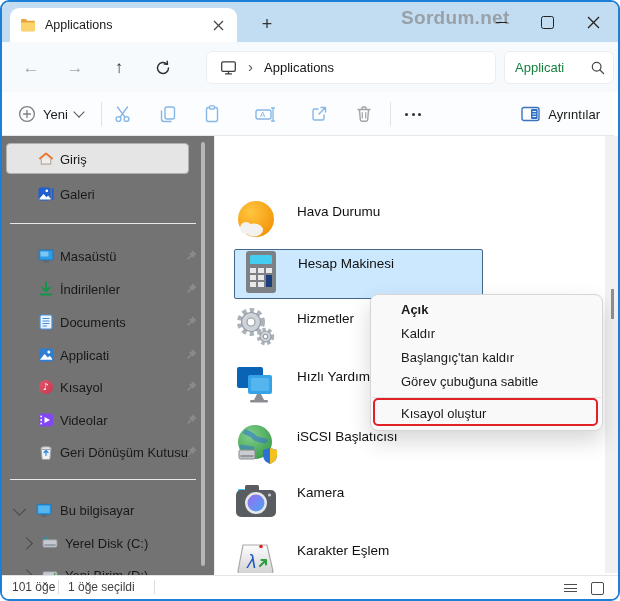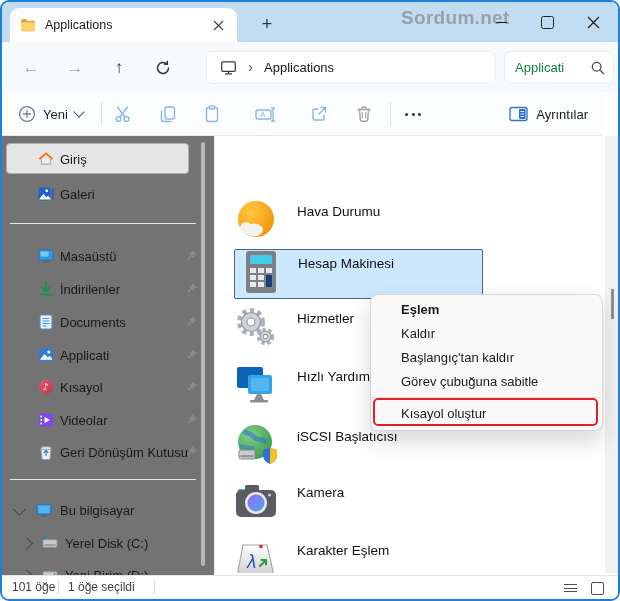--- a/index.html
+++ b/index.html
@@ -22,21 +22,21 @@
   .navbar{position:absolute;left:0;top:40px;right:0;height:50px;background:#f7fafd;}
   .navarrow{position:absolute;top:13px;width:26px;height:26px;display:flex;align-items:center;justify-content:center;font-size:17px;}
   .dim{color:#a3a8ad;}  .dark{color:#2f2f2f;}
   .breadcrumb{position:absolute;left:204px;top:9px;width:290px;height:33px;background:#fff;border:1px solid #ededed;border-radius:6px;display:flex;align-items:center;box-sizing:border-box;padding-left:13px;}
   .crumb-chev{color:#555;font-size:15px;margin:0 11px 2px 11px;}
   .crumb-text{font-size:13px;color:#161616;}
   .searchbox{position:absolute;left:502px;top:9px;width:110px;height:33px;background:#fff;border:1px solid #ededed;border-radius:6px;display:flex;align-items:center;box-sizing:border-box;padding:0 8px 0 10px;}
   .search-text{font-size:13px;color:#15803d;flex:1;white-space:nowrap;overflow:hidden;}
 
   
-  .toolbar{position:absolute;left:0;top:90px;right:16px;height:44px;background:#fcfdfe;border-bottom:1px solid #e6e8ea;box-sizing:border-box;}
+  .toolbar{position:absolute;left:0;top:90px;right:4px;height:44px;background:#fcfdfe;border-bottom:1px solid #e6e8ea;box-sizing:border-box;}
   .tbtn{position:absolute;top:7px;width:34px;height:30px;display:flex;align-items:center;justify-content:center;}
   .tb-divider{position:absolute;top:10px;width:1px;height:24px;background:#e2e2e2;}
   .tb-new{position:absolute;left:12px;top:7px;height:30px;display:flex;align-items:center;gap:7px;padding:0 4px;}
   .tb-new-label{font-size:13px;color:#1d1d1d;}
   .chev-down{width:7px;height:7px;border-right:1.4px solid #555;border-bottom:1.4px solid #555;transform:rotate(45deg);margin-top:-4px;}
   .dots{display:flex;gap:3.5px;}
   .dots i{width:3px;height:3px;border-radius:50%;background:#333;}
   .tb-details{position:absolute;right:14px;top:7px;height:30px;display:flex;align-items:center;gap:8px;}
   .tb-details-label{font-size:13px;color:#191919;}
 
@@ -510,21 +510,21 @@
           </svg></span>
       <span class="file-label">Karakter Eşlem</span>
     </div>
   </div>
 
   <div class="vscroll-track">
     <div class="vscroll-thumb"></div>
   </div>
 
   <div class="ctxmenu">
-    <div class="cm-item cm-bold">Eşlem</div>
+    <div class="cm-item cm-bold">Açık</div>
     <div class="cm-item">Kaldır</div>
     <div class="cm-item">Başlangıç'tan kaldır</div>
     <div class="cm-item">Görev çubuğuna sabitle</div>
     <div class="cm-sep"></div>
     <div class="cm-item cm-last">Kısayol oluştur</div>
     <div class="annotation"></div>
   </div>
 
   <div class="statusbar">
     <span class="sb-text" style="left:10px">101 öğe</span>

